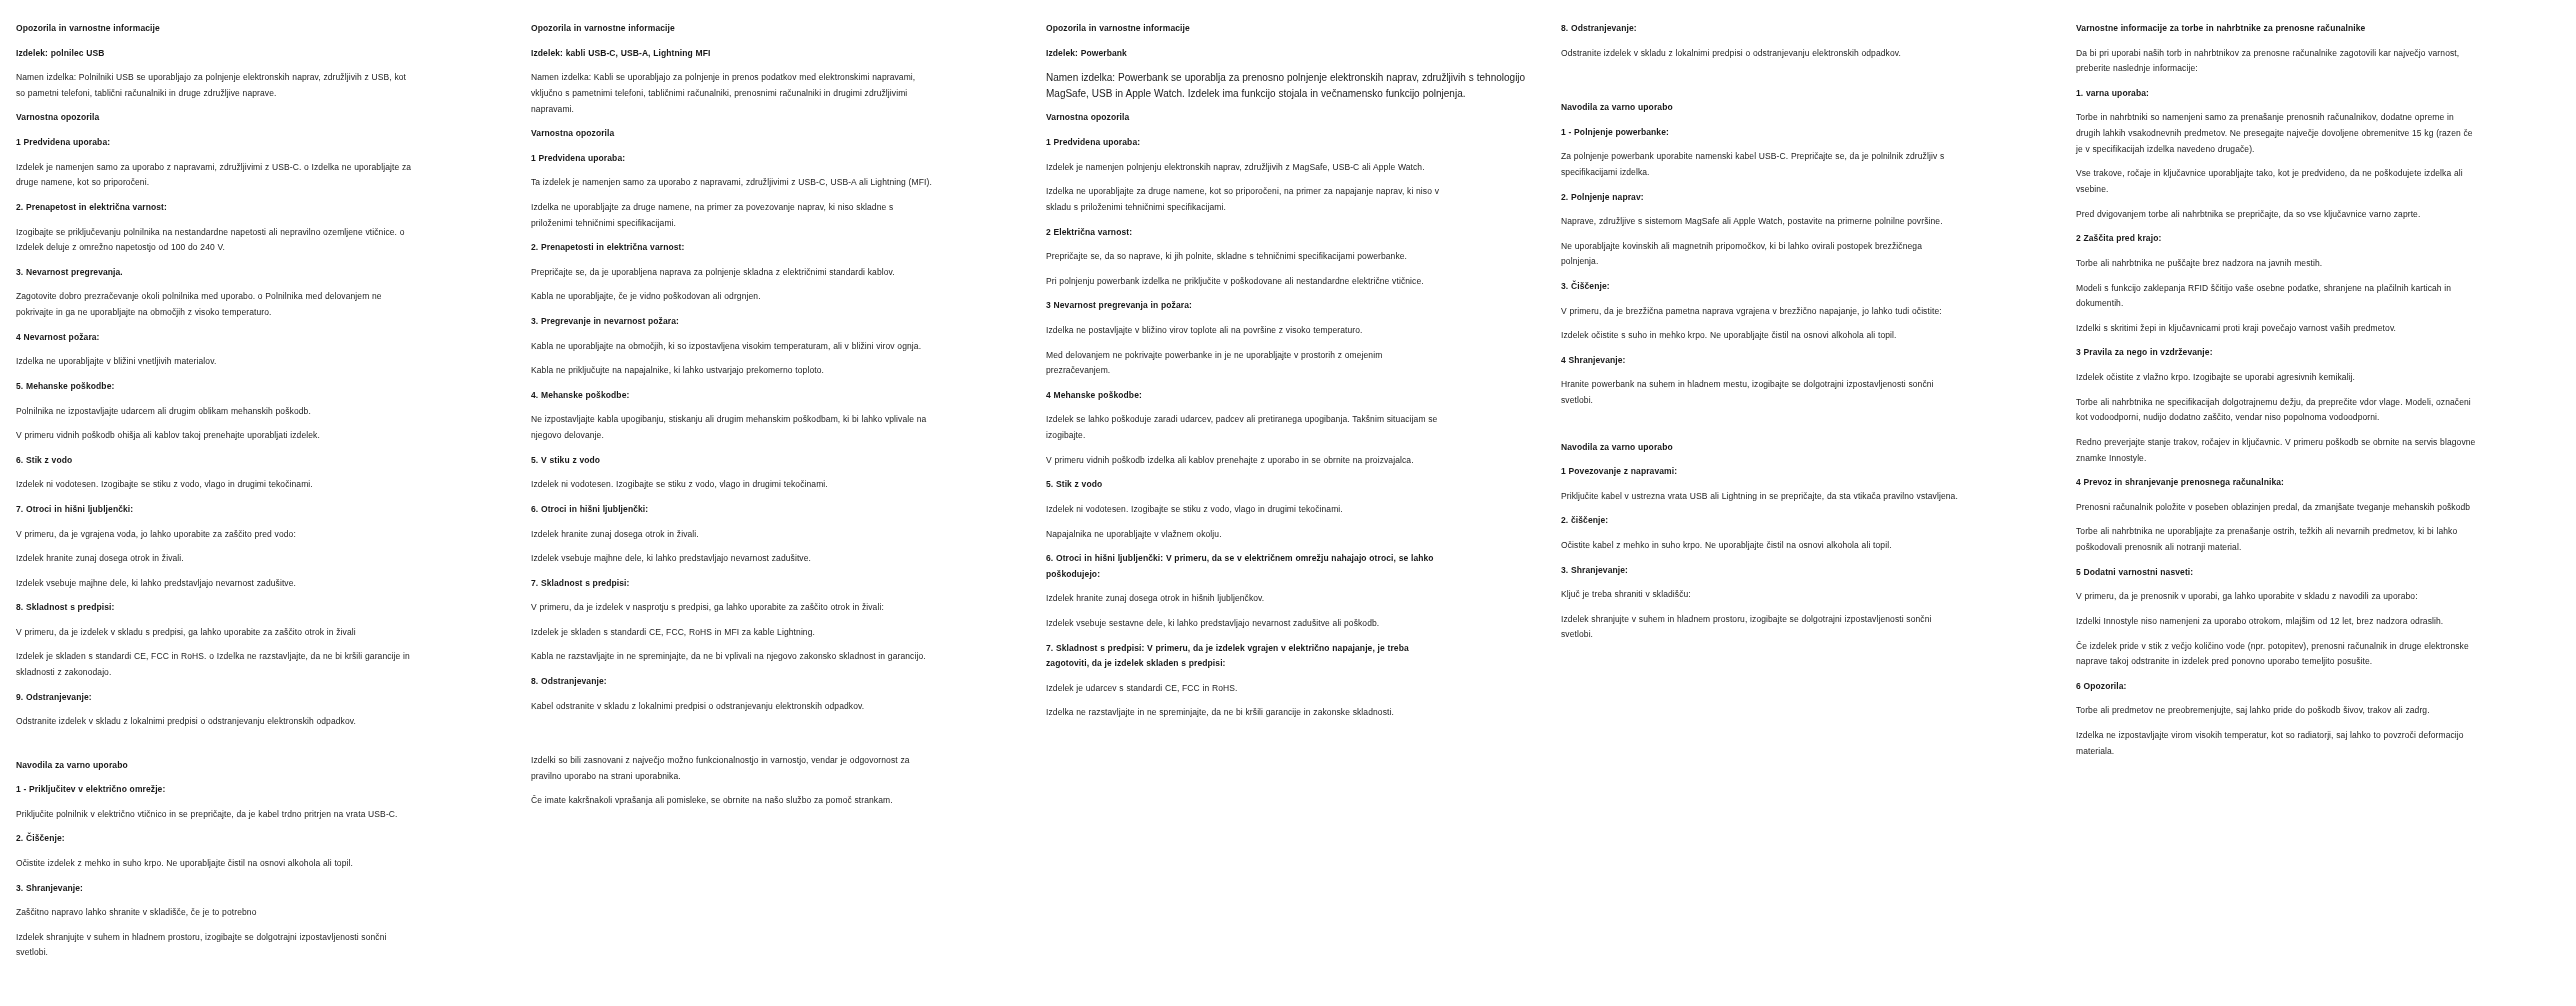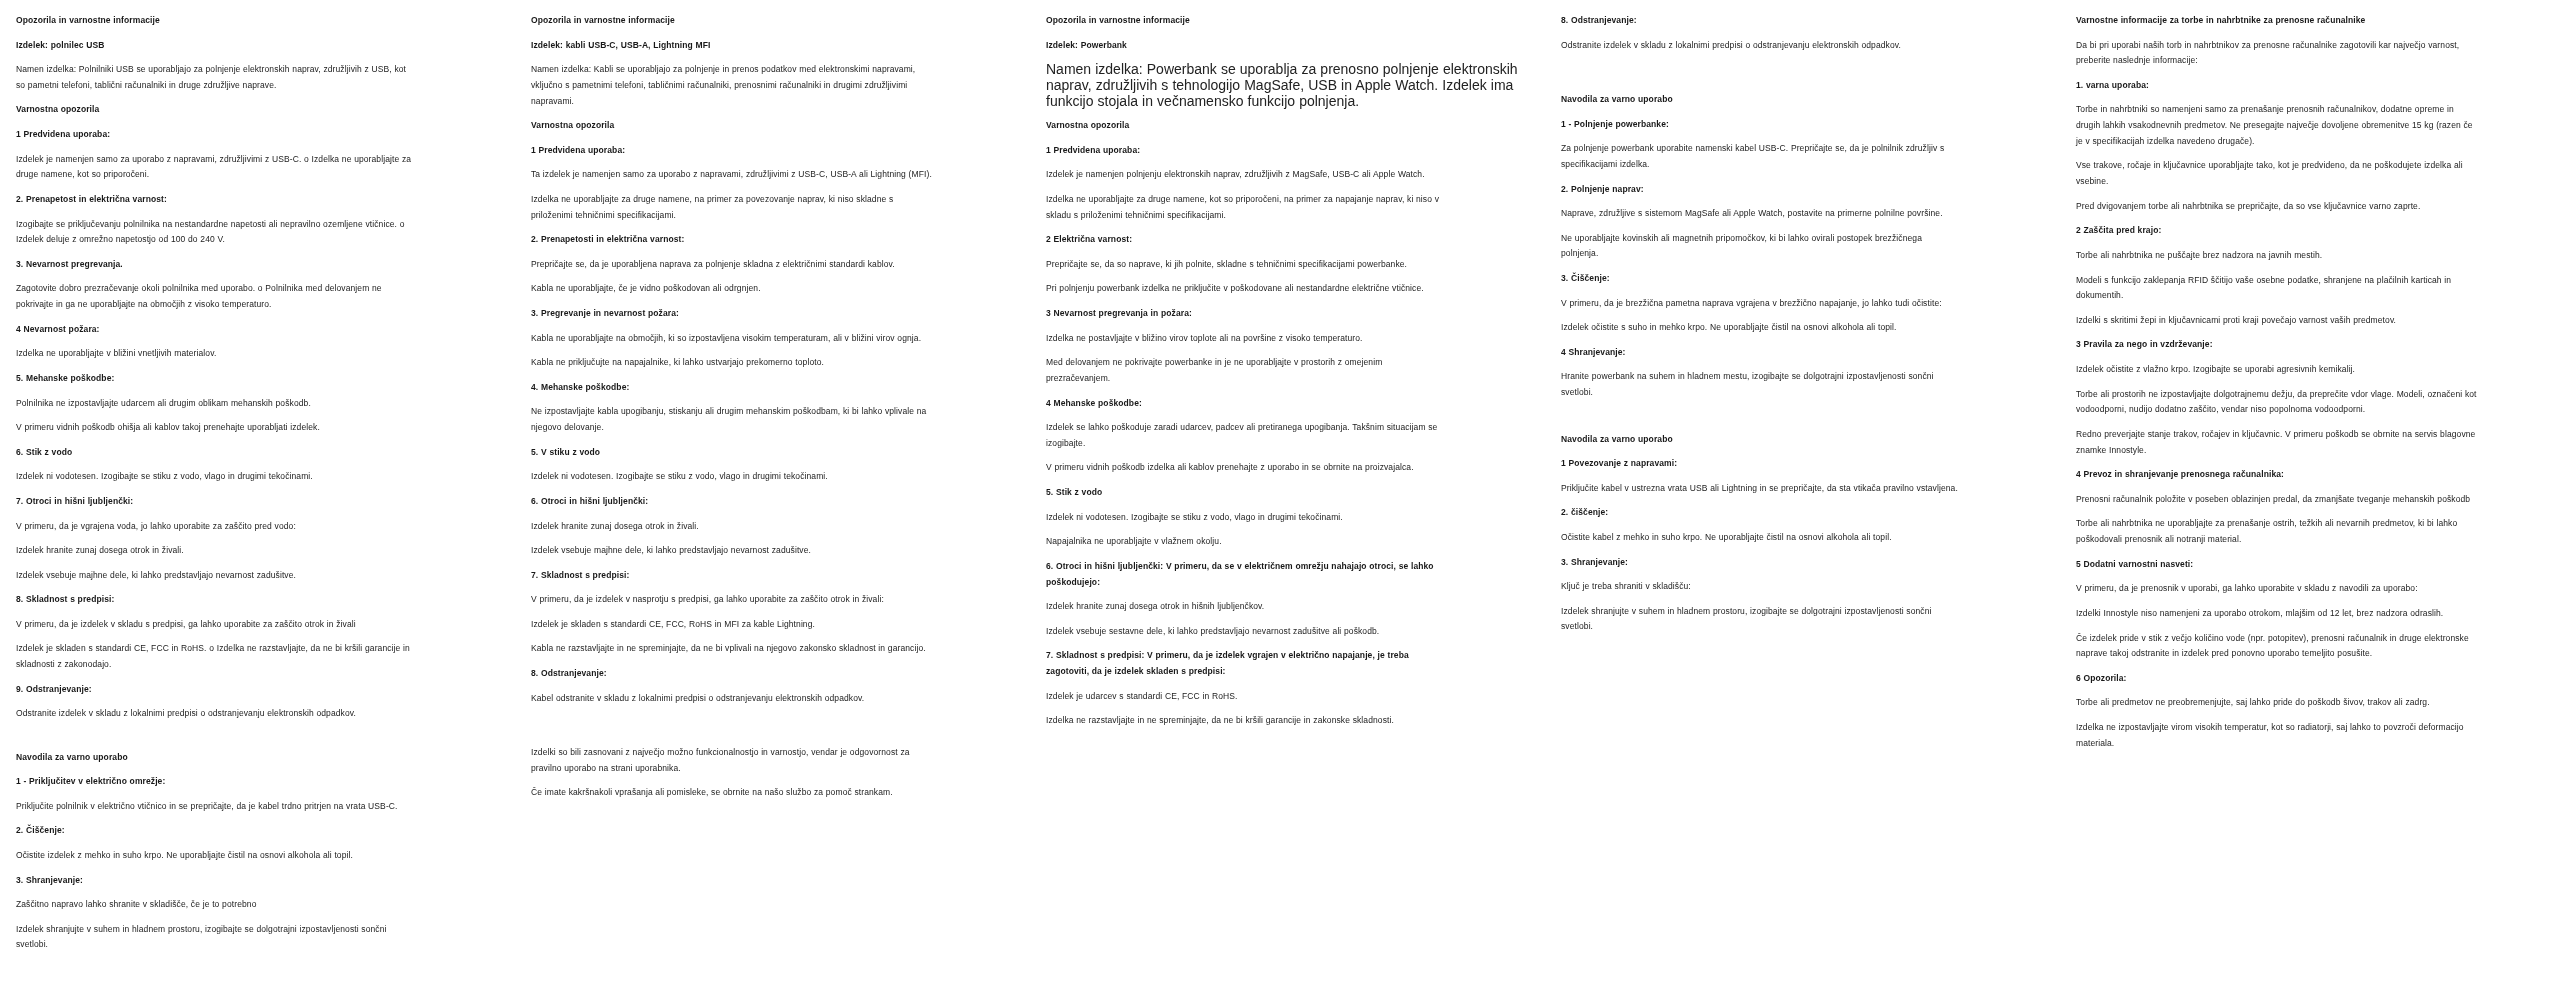--- a/index.html
+++ b/index.html
@@ -28,26 +28,26 @@
   }
   .col .hd,
   .col .para {
     width: 401px;
     margin: 8.9px 0;
     font-size: 8.5px;
     line-height: 15.7px;
     letter-spacing: 0.1px;
     word-spacing: 0.2px;
   }
-  .col > :first-child { margin-top: 0; }
+  .col > :first-child { margin-top: 8px; }
   .hd { font-weight: 700; color: #191919; }
   .para { font-weight: 400; color: #222222; }
   .para.wide {
     width: 493px;
-    font-size: 14px;
+    font-size: 10px;
     line-height: 15.7px;
     letter-spacing: 0;
   }
   .gap-s { height: 9.7px; }
   .gap-m { height: 13px; }
   .gap-l { height: 21px; }
 </style>
 </head>
 <body>
 
@@ -178,21 +178,21 @@
       <h3 class="hd">1. varna uporaba:</h3>
       <p class="para">Torbe in nahrbtniki so namenjeni samo za prenašanje prenosnih računalnikov, dodatne opreme in drugih lahkih vsakodnevnih predmetov. Ne presegajte največje dovoljene obremenitve 15 kg (razen če je v specifikacijah izdelka navedeno drugače).</p>
       <p class="para">Vse trakove, ročaje in ključavnice uporabljajte tako, kot je predvideno, da ne poškodujete izdelka ali vsebine.</p>
       <p class="para">Pred dvigovanjem torbe ali nahrbtnika se prepričajte, da so vse ključavnice varno zaprte.</p>
       <h3 class="hd">2 Zaščita pred krajo:</h3>
       <p class="para">Torbe ali nahrbtnika ne puščajte brez nadzora na javnih mestih.</p>
       <p class="para">Modeli s funkcijo zaklepanja RFID ščitijo vaše osebne podatke, shranjene na plačilnih karticah in dokumentih.</p>
       <p class="para">Izdelki s skritimi žepi in ključavnicami proti kraji povečajo varnost vaših predmetov.</p>
       <h3 class="hd">3 Pravila za nego in vzdrževanje:</h3>
       <p class="para">Izdelek očistite z vlažno krpo. Izogibajte se uporabi agresivnih kemikalij.</p>
-      <p class="para">Torbe ali prostorih ne izpostavljajte dolgotrajnemu dežju, da preprečite vdor vlage. Modeli, označeni kot vodoodporni, nudijo dodatno zaščito, vendar niso popolnoma vodoodporni.</p>
+      <p class="para">Torbe ali nahrbtnika ne specifikacijah dolgotrajnemu dežju, da preprečite vdor vlage. Modeli, označeni kot vodoodporni, nudijo dodatno zaščito, vendar niso popolnoma vodoodporni.</p>
       <p class="para">Redno preverjajte stanje trakov, ročajev in ključavnic. V primeru poškodb se obrnite na servis blagovne znamke Innostyle.</p>
       <h3 class="hd">4 Prevoz in shranjevanje prenosnega računalnika:</h3>
       <p class="para">Prenosni računalnik položite v poseben oblazinjen predal, da zmanjšate tveganje mehanskih poškodb</p>
       <p class="para">Torbe ali nahrbtnika ne uporabljajte za prenašanje ostrih, težkih ali nevarnih predmetov, ki bi lahko poškodovali prenosnik ali notranji material.</p>
       <h3 class="hd">5 Dodatni varnostni nasveti:</h3>
       <p class="para">V primeru, da je prenosnik v uporabi, ga lahko uporabite v skladu z navodili za uporabo:</p>
       <p class="para">Izdelki Innostyle niso namenjeni za uporabo otrokom, mlajšim od 12 let, brez nadzora odraslih.</p>
       <p class="para">Če izdelek pride v stik z večjo količino vode (npr. potopitev), prenosni računalnik in druge elektronske naprave takoj odstranite in izdelek pred ponovno uporabo temeljito posušite.</p>
       <h3 class="hd">6 Opozorila:</h3>
       <p class="para">Torbe ali predmetov ne preobremenjujte, saj lahko pride do poškodb šivov, trakov ali zadrg.</p>

